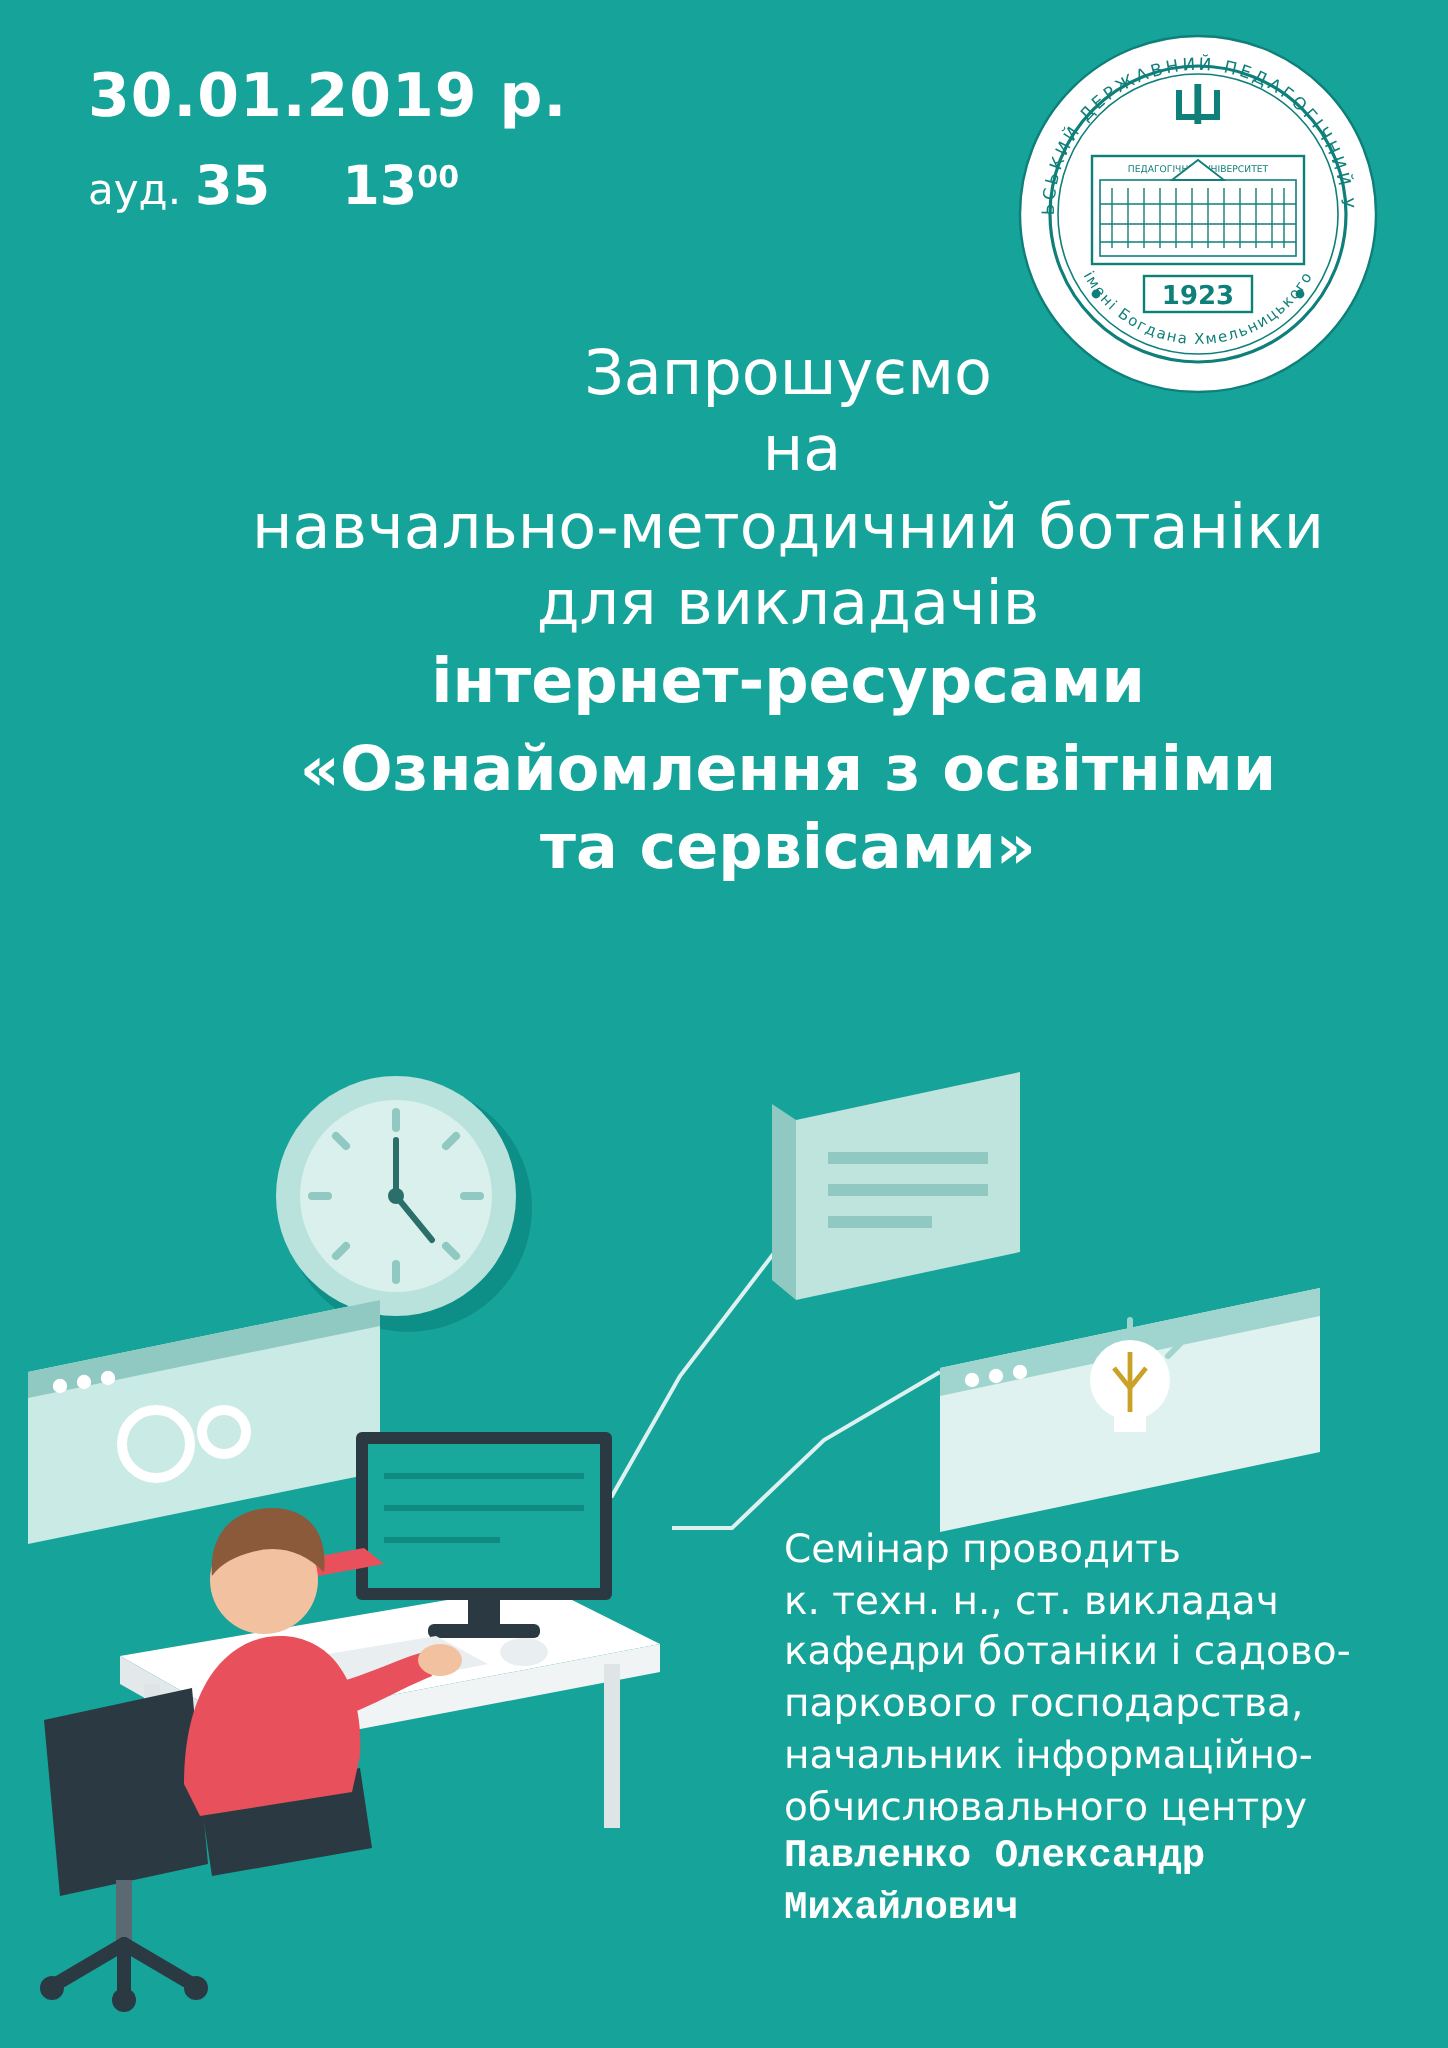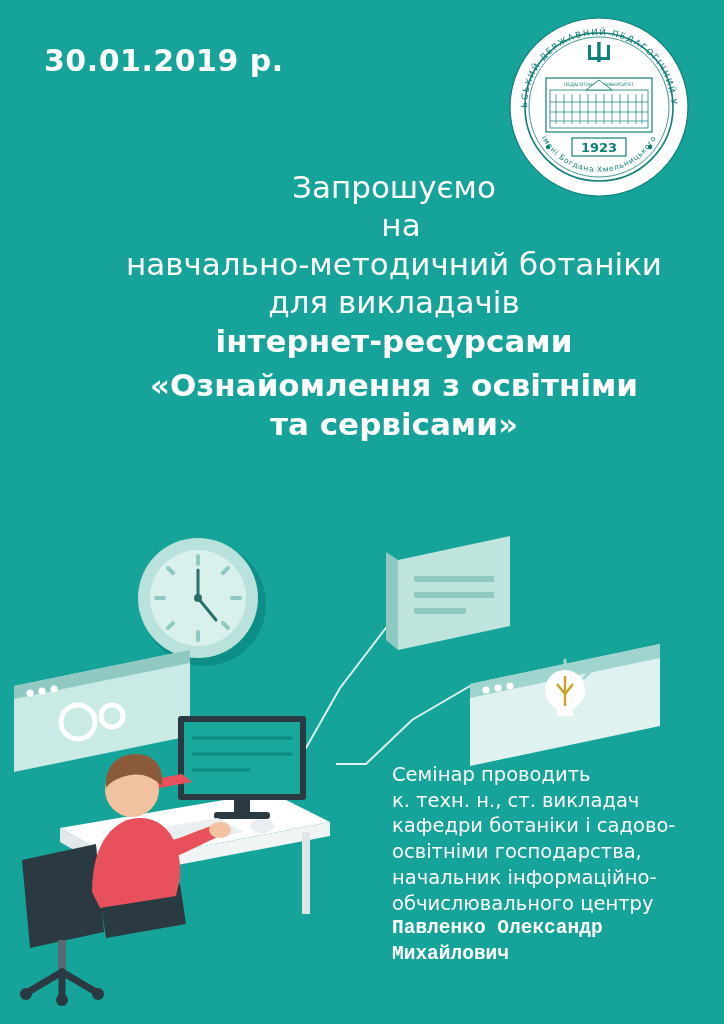--- a/index.html
+++ b/index.html
@@ -15,21 +15,21 @@
     width: 724px;
     height: 1024px;
     background: #16a39a;
     overflow: hidden;
   }
 
   
   .date-block {
     position: absolute;
     left: 44px;
-    top: 44px;
+    top: 32px;
     color: #ffffff;
   }
   .date-line {
     font-size: 30px;
     font-weight: bold;
     letter-spacing: 0.5px;
     line-height: 1.1;
   }
   .time-line {
     margin-top: 14px;
@@ -109,20 +109,26 @@
     font-family: Liberation Mono, monospace;
   }
 </style>
 </head>
 <body>
 
 <div class="poster">
 
   <div class="date-block">
     <div class="date-line">30.01.2019 р.</div>
+    <div class="time-line">
+      <span class="room-word">ауд.</span>
+      <span class="big">35</span>
+      <span class="gap"></span>
+      <span class="big">13</span><span class="sup">00</span>
+    </div>
   </div>
 
   <div class="emblem">
     <svg viewBox="0 0 182 182" width="182" height="182">
       <defs>
         <path id="arcTop" d="M 19,91 A 72,72 0 0 1 163,91"></path>
         <path id="arcBottom" d="M 26,91 A 65,65 0 0 0 156,91"></path>
       </defs>
       <circle cx="91" cy="91" r="89" fill="#ffffff" stroke="#0f7f79" stroke-width="1.2"></circle>
       <circle cx="91" cy="91" r="74" fill="none" stroke="#0f7f79" stroke-width="1.6"></circle>
@@ -307,20 +313,20 @@
           <path d="M 106,288 C 104,264 120,254 136,254 C 154,254 164,266 162,286 C 152,276 140,272 126,276 C 118,278 110,282 106,288 Z" fill="#8a5a3b"></path>
         </g>
       </g>
     </svg>
   </div>
 
   <div class="speaker">
     <div>Семінар проводить</div>
     <div>к. техн. н., ст. викладач</div>
     <div>кафедри ботаніки і садово-</div>
-    <div>освітніми господарства,</div>
+    <div>паркового господарства,</div>
     <div>начальник інформаційно-</div>
     <div>обчислювального центру</div>
     <div class="nm">Павленко Олександр</div>
     <div class="nm">Михайлович</div>
   </div>
 
 </div>
 
 </body></html>

